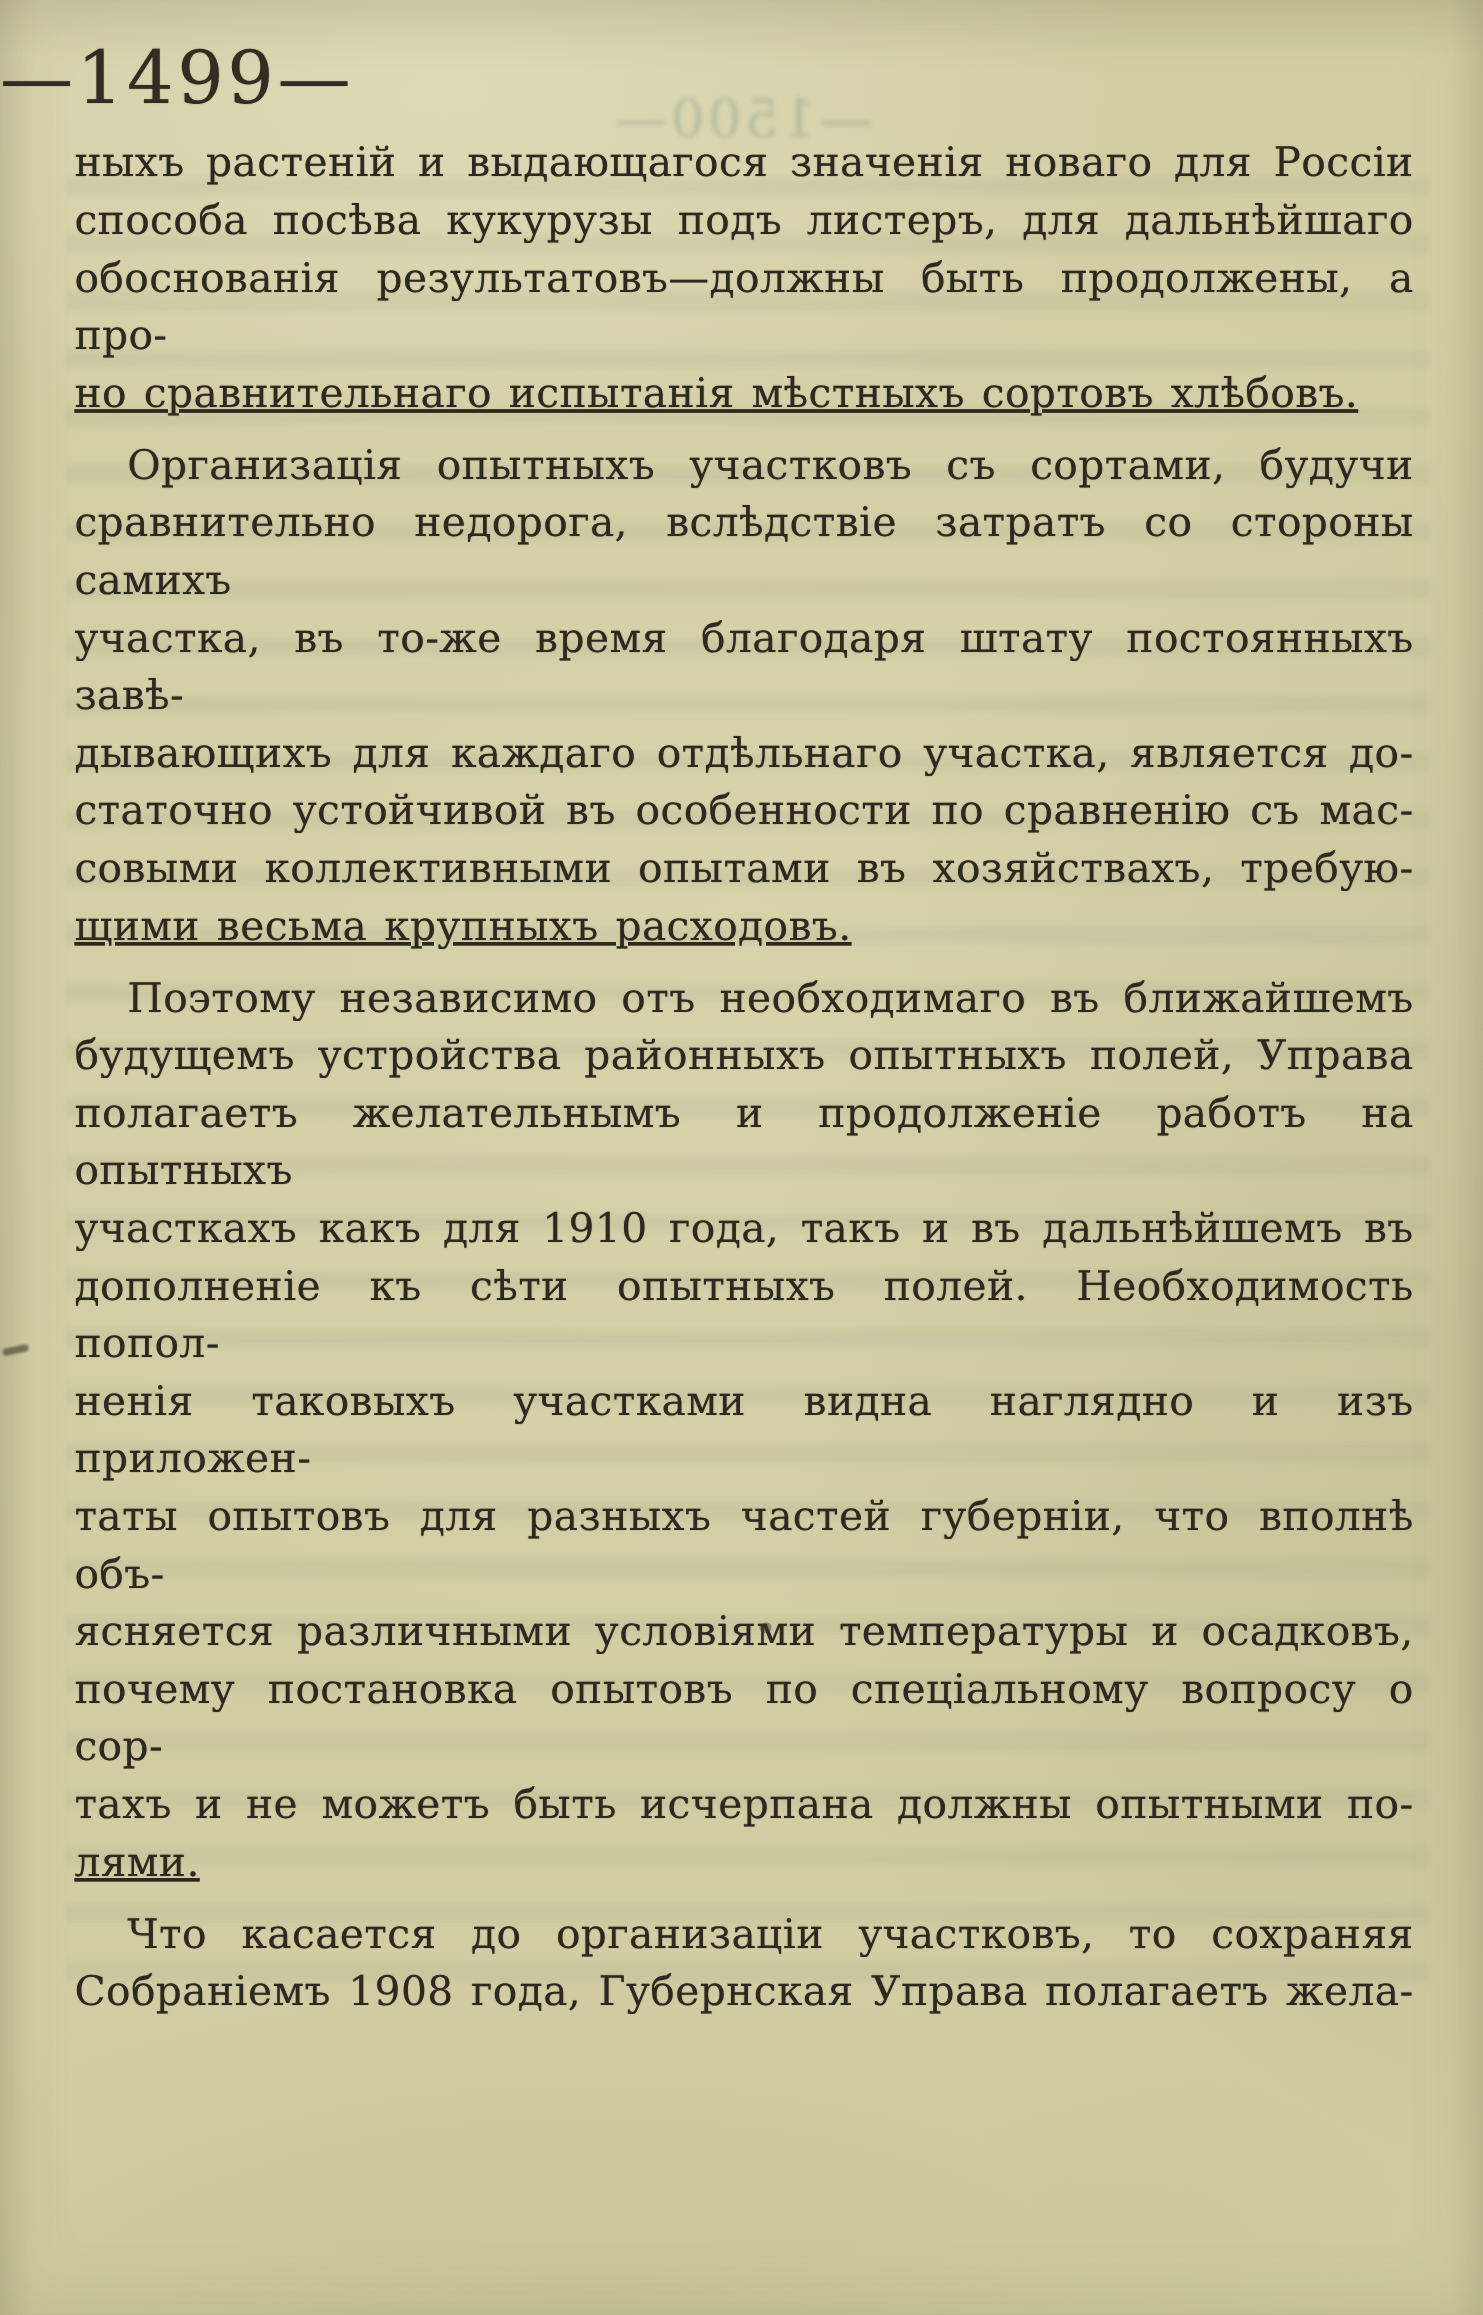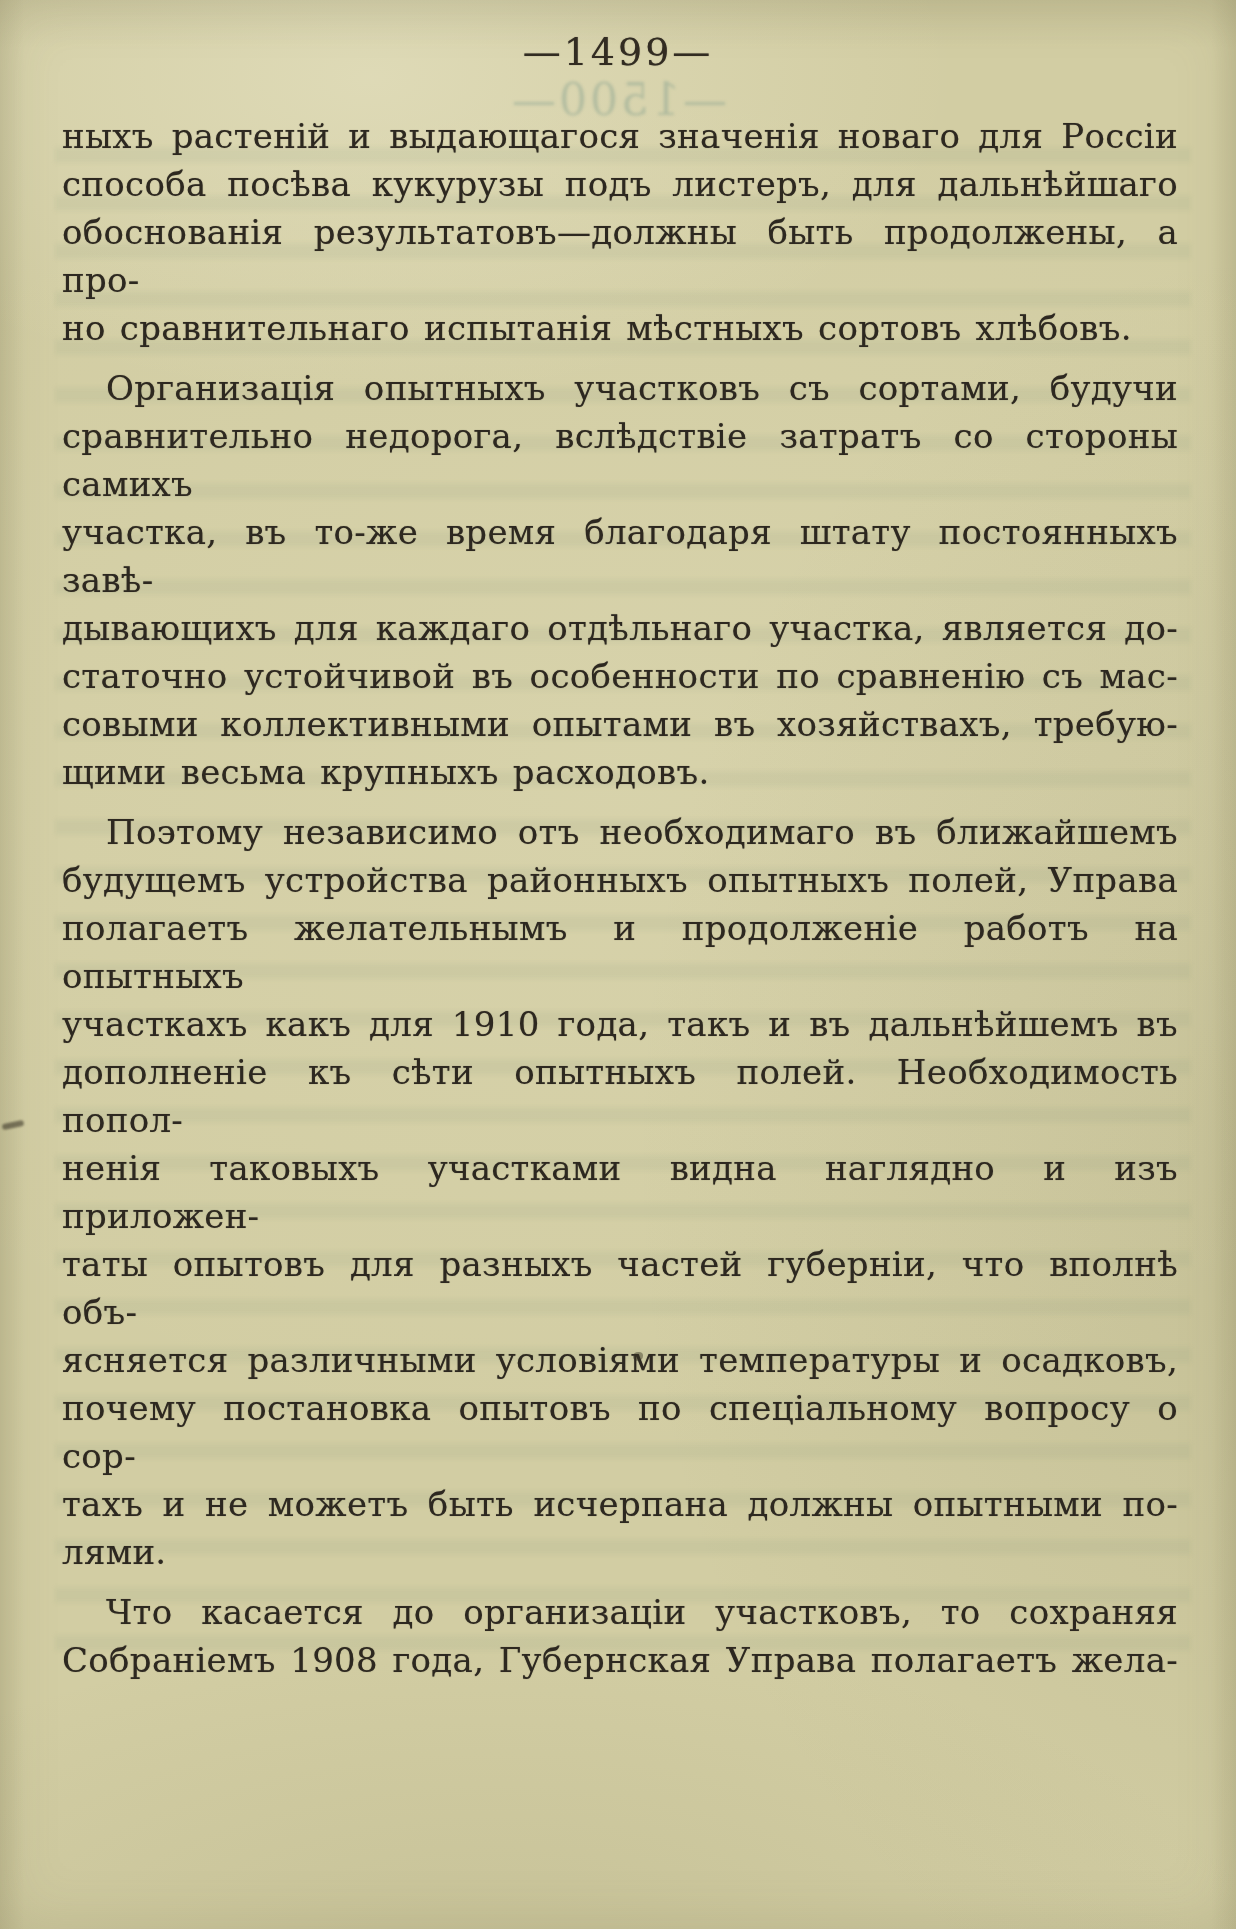--- a/index.html
+++ b/index.html
@@ -36,22 +36,21 @@
       rgba(128,152,122,0.10) 31px, rgba(128,152,122,0.10) 43px,
       rgba(0,0,0,0) 46px, rgba(0,0,0,0) 48px);
     filter: blur(2px);
     pointer-events: none;
   }
   .page-number {
     position: absolute;
     top: 30px;
     left: 0;
     right: 0;
-    text-align: center;
-    font-size: 38px;
+    font-size: 61px;
     letter-spacing: 3px;
     color: #322c22;
     text-shadow: 0 0 1px rgba(50,44,34,0.55);
   }
   .ghost-page-number {
     position: absolute;
     top: 74px;
     left: 0;
     right: 0;
     text-align: center;
@@ -73,21 +72,21 @@
     word-spacing: 3px;
     letter-spacing: 0.3px;
     text-shadow: 0 0 1px rgba(45,40,30,0.45);
   }
   .paragraph + .paragraph { margin-top: 12px; }
   .line {
     text-align: justify;
     text-align-last: justify;
     white-space: normal;
   }
-  .line.last { text-align-last: left; }
+  .line.last { text-align-last: left; text-decoration: underline; }
   .line.indent { padding-left: 44px; }
   .ink-speck {
     position: absolute;
     background: rgba(48,42,30,0.55);
     border-radius: 3px;
     pointer-events: none;
   }
   .speck-margin {
     left: 2px; top: 1122px;
     width: 22px; height: 6px;

